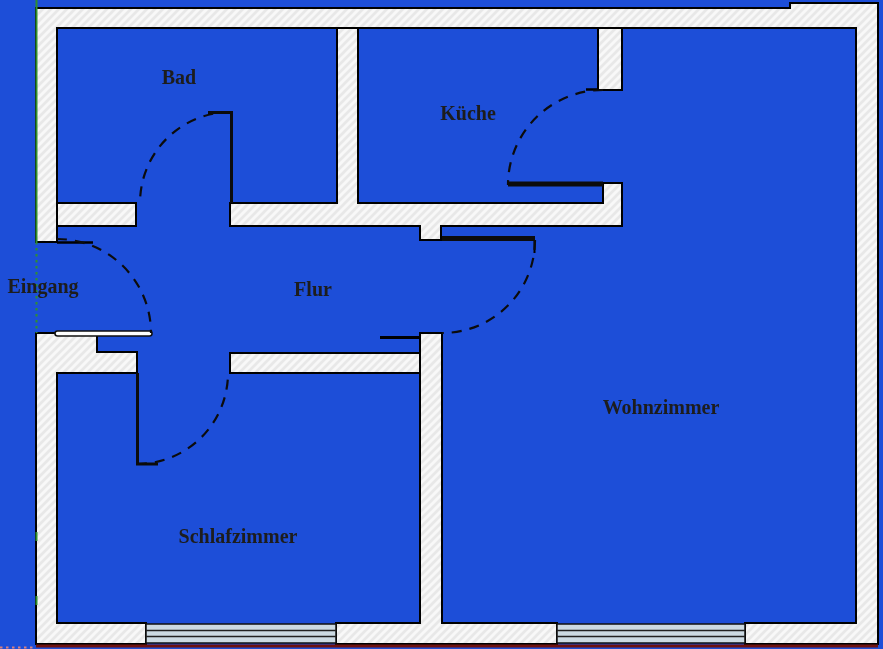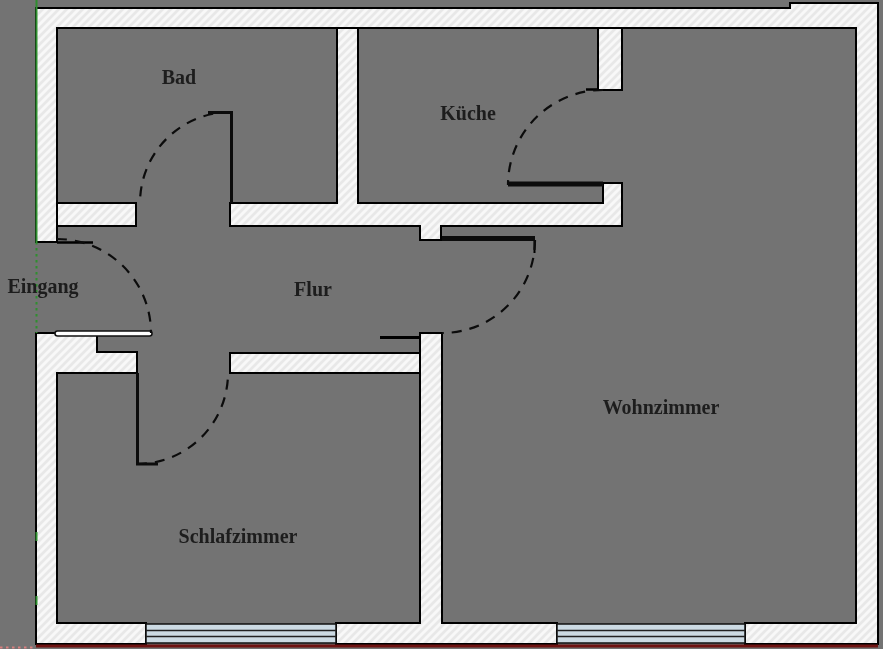--- a/index.html
+++ b/index.html
@@ -1,16 +1,16 @@
 <!DOCTYPE html>
 <html><head>
 <meta charset="utf-8">
 <style>
   html,body{margin:0;padding:0;background:#ffffff;}
-  .canvas{position:relative;width:883px;height:649px;background:#737373;overflow:hidden;}
+  .canvas{position:relative;width:883px;height:649px;background:#1d4ed8;overflow:hidden;}
   .canvas svg{position:absolute;left:0;top:0;display:block;}
   .wall{fill:url(#hatch);stroke:#000000;stroke-width:2;stroke-linejoin:miter;}
   .leaf{stroke:#0c0c0c;fill:none;}
   .arc{stroke:#0c0c0c;stroke-width:2.2;fill:none;stroke-dasharray:10 8;}
   .jamb{stroke:#000000;fill:none;}
   .room-label{font-family:"Liberation Serif","DejaVu Serif",serif;font-weight:bold;
               font-size:20px;fill:#1d1d1d;text-anchor:middle;}
   .win-sep{stroke:#222222;stroke-width:1.4;}
   .win-frame{stroke:#111111;stroke-width:1.5;}
 </style>

